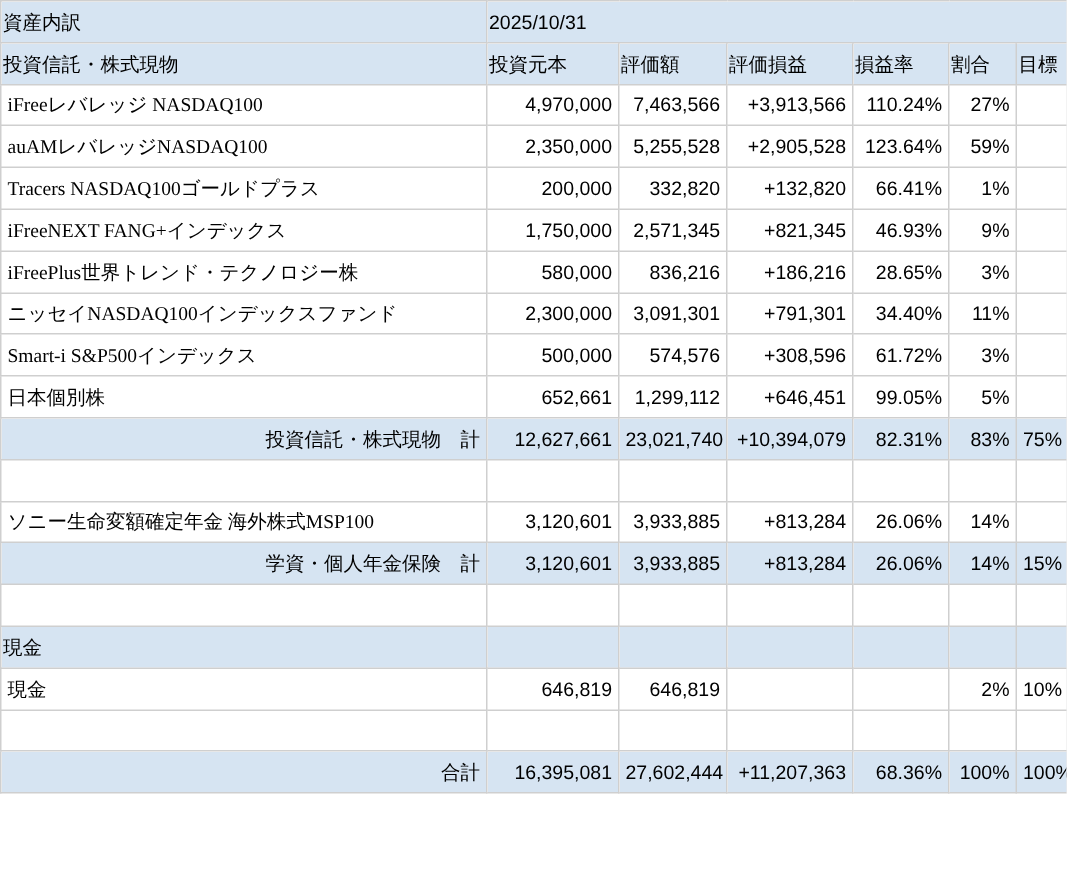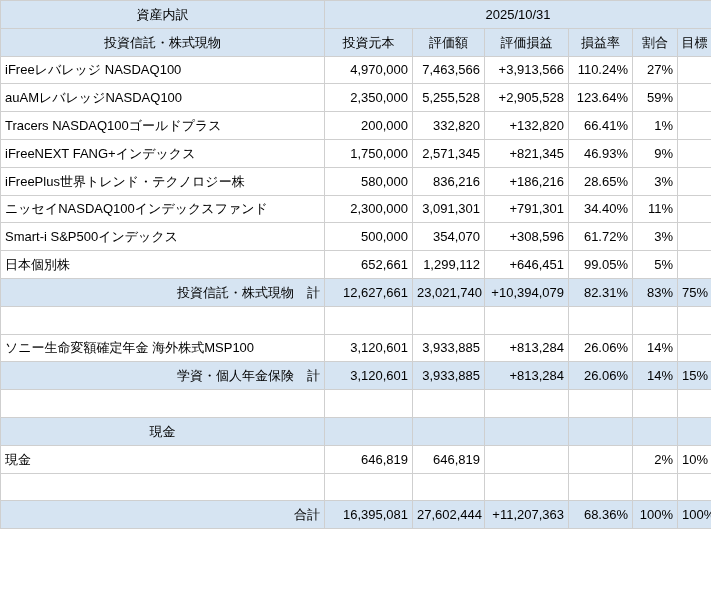--- a/index.html
+++ b/index.html
@@ -20,23 +20,23 @@
   td {
     border: 1px solid var(--grid);
     height: 27.8px;
     padding: 0 4px;
     overflow: hidden;
     white-space: nowrap;
     vertical-align: middle;
     line-height: 1;
   }
   .hl  { background: var(--hl); }
-  .ctr { text-align: center; padding: 0 1px; }
+  .ctr { text-align: left; padding: 0 1px; }
   .num { text-align: right; }
-  .name { text-align: left; }
+  .name { text-align: left; font-family: Liberation Serif, serif; }
 </style>
 </head>
 <body>
 
 <table id="asset-table">
   <colgroup>
     <col style="width:324px">
     <col style="width:88px">
     <col style="width:72px">
     <col style="width:84px">
@@ -108,21 +108,21 @@
         <td class="num">2,300,000</td>
         <td class="num">3,091,301</td>
         <td class="num">+791,301</td>
         <td class="num">34.40%</td>
         <td class="num">11%</td>
         <td class="num"></td>
       </tr>
       <tr>
         <td class="name">Smart-i S&amp;P500インデックス</td>
         <td class="num">500,000</td>
-        <td class="num">354,070</td>
+        <td class="num">574,576</td>
         <td class="num">+308,596</td>
         <td class="num">61.72%</td>
         <td class="num">3%</td>
         <td class="num"></td>
       </tr>
       <tr>
         <td class="name">日本個別株</td>
         <td class="num">652,661</td>
         <td class="num">1,299,112</td>
         <td class="num">+646,451</td>

